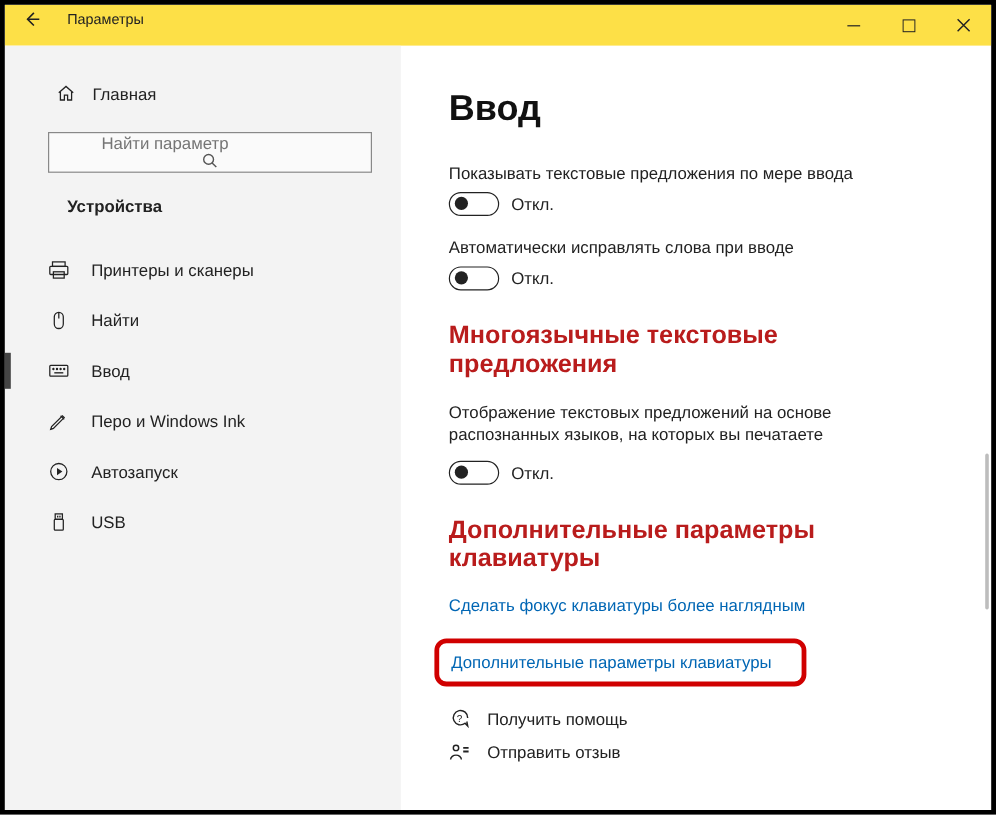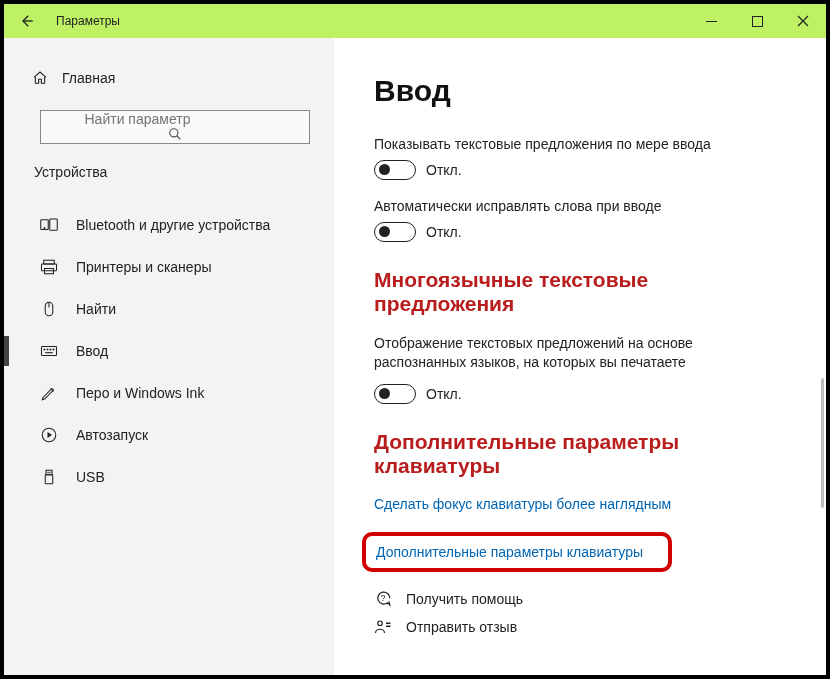--- a/index.html
+++ b/index.html
@@ -1,33 +1,33 @@
 <!DOCTYPE html>
 <html><head>
 <meta charset="utf-8">
 <style>
   * { box-sizing: border-box; margin: 0; padding: 0; font-family: "Segoe UI", Tahoma, sans-serif; }
   body { background: #fff; }
   .outer-frame { width: 830px; height: 679px; border: 4px solid #000; background: #fff; position: relative; overflow: hidden; }
   .window { width: 100%; height: 100%; display: flex; flex-direction: column; }
-  .titlebar { height: 34px; display: flex; align-items: center; justify-content: space-between; padding: 0 0 0 10px; background: #bef264; gap: 15px; }
+  .titlebar { height: 34px; display: flex; align-items: flex-start; justify-content: space-between; padding: 0 0 0 10px; background: #fde047; gap: 15px; }
   .titlebar-left { display: flex; align-items: center; gap: 18px; }
   .back-btn { width: 24px; height: 24px; display: flex; align-items: center; justify-content: center; font-size: 16px; color: #333; cursor: pointer; }
   .title-text { font-size: 12px; color: #222; }
   .win-controls { display: flex; height: 100%; }
   .win-btn { width: 46px; height: 100%; display: flex; align-items: center; justify-content: center; font-size: 11px; color: #222; }
   .win-btn.close-x { font-size: 16px; }
   .body-row { flex: 1; display: flex; overflow: hidden; }
   .sidebar { width: 330px; background: #f3f3f3; display: flex; flex-direction: column; padding-top: 26px; position: relative; }
-  .home-row { display: flex; align-items: center; gap: 14px; padding: 6px 24px 6px 28px; margin-bottom: 18px; font-size: 14px; color: #222; }
+  .home-row { display: flex; align-items: center; gap: 14px; padding: 6px 24px 6px 43px; margin-bottom: 18px; font-size: 14px; color: #222; }
   .home-row svg, .home-row .ic { width: 16px; height: 16px; }
   .search-wrap { margin: 0 24px 0 36px; position: relative; height: 34px; border: 1px solid #888; background: #fafafa; display: flex; align-items: center; flex-direction: column; }
   .search-wrap input { border: none; outline: none; background: transparent; flex: 1; font-size: 14px; padding: 0 8px; color: #555; }
   .search-wrap .mag { width: 34px; text-align: center; color: #555; font-size: 14px; }
-  .section-label { font-size: 14px; font-weight: 400; color: #222; padding: 20px 24px 14px 30px; }
+  .section-label { font-size: 14px; font-weight: 700; color: #222; padding: 20px 24px 14px 52px; }
   .nav-list { display: flex; flex-direction: column; margin-top: 10px; }
   .nav-item { display: flex; align-items: center; gap: 18px; padding: 12px 24px 12px 36px; font-size: 14px; color: #222; position: relative; }
   .nav-item .ic { width: 18px; height: 18px; display: flex; align-items: center; justify-content: center; color: #333; }
   .nav-item .ic svg { width: 18px; height: 18px; }
   .nav-item.selected::before { content: ""; position: absolute; left: 0; top: 6px; bottom: 6px; width: 5px; background: #444; }
   .content { flex: 1; overflow-y: auto; padding: 36px 40px 30px 40px; position: relative; }
   .content h1 { font-size: 30px; font-weight: 600; color: #111; margin-bottom: 28px; }
   .setting-block { margin-bottom: 18px; }
   .setting-label { font-size: 14px; color: #222; margin-bottom: 8px; }
   .toggle-row { display: flex; align-items: center; gap: 10px; }
@@ -99,30 +99,20 @@
                 <circle cx="10" cy="10" r="7"></circle>
                 <path d="M21 21l-6-6"></path>
               </svg>
           </span>
         </div>
 
         <div class="section-label">Устройства</div>
 
         <div class="nav-list">
 
-          <div class="nav-item">
-            <span class="ic">
-              <svg viewBox="0 0 24 24" fill="none" stroke="#222" stroke-width="1.4">
-                  <rect x="1" y="5" width="10" height="13" rx="1"></rect>
-                  <rect x="13" y="4" width="10" height="15" rx="1"></rect>
-                  <circle cx="6" cy="16" r="0.6" fill="#222"></circle>
-                </svg>
-            </span>
-            <span>Bluetooth и другие устройства</span>
-          </div>
 
           <div class="nav-item">
             <span class="ic">
               <svg viewBox="0 0 24 24" fill="none" stroke="#222" stroke-width="1.4">
                   <rect x="5" y="3" width="14" height="5"></rect>
                   <rect x="2" y="8" width="20" height="9" rx="1"></rect>
                   <rect x="6" y="14" width="12" height="7"></rect>
                 </svg>
             </span>
             <span>Принтеры и сканеры</span>

